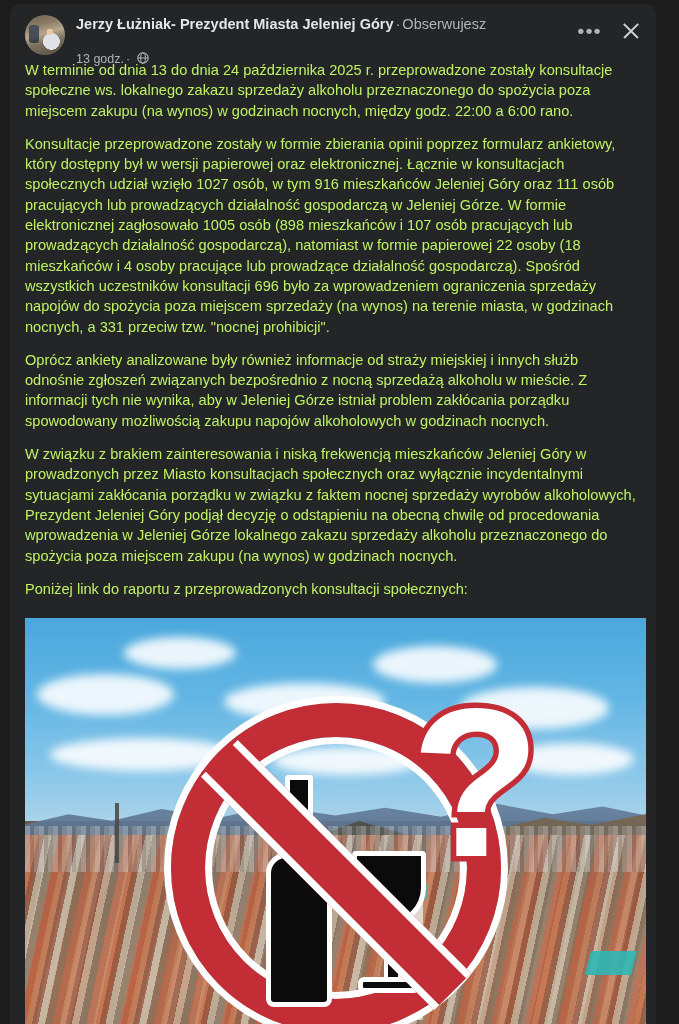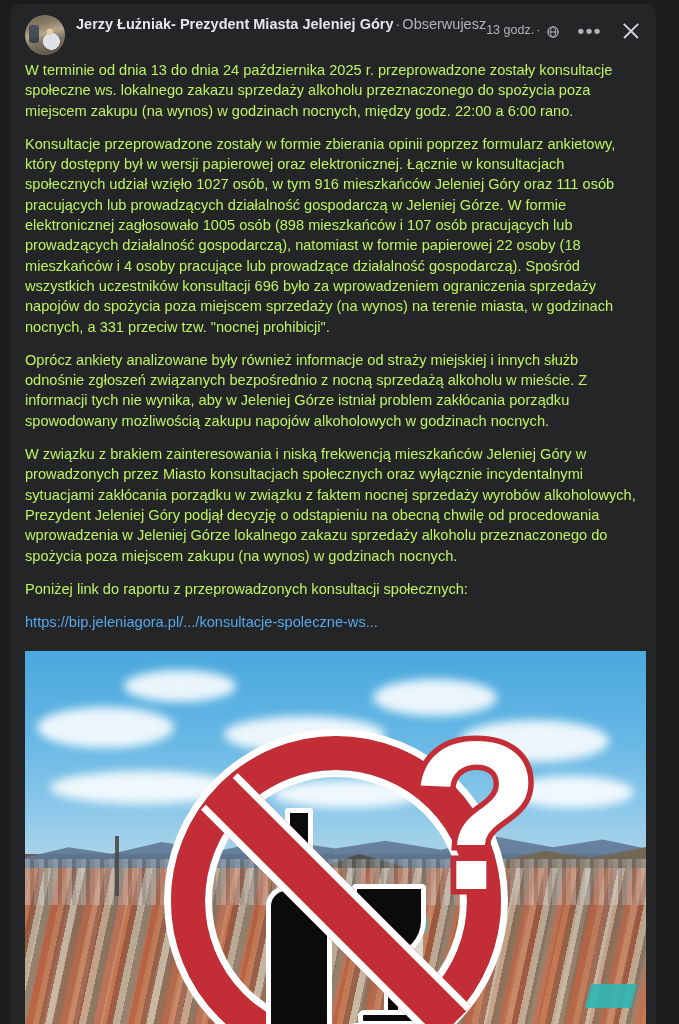--- a/index.html
+++ b/index.html
@@ -54,21 +54,21 @@
     width: 26%;
     height: 44%;
     background: linear-gradient(180deg, #3f4a5c, #2b3340);
     border-radius: 3px;
     opacity: .85;
   }
 
   #header-text {
     margin-left: 11px;
     display: flex;
-    flex-direction: row;
+    flex-direction: column;
     justify-content: flex-start;
     padding-top: 1px;
     min-width: 0;
   }
 
   #author-line {
     font-size: 14.5px;
     line-height: 18px;
     white-space: nowrap;
   }
@@ -81,26 +81,26 @@
     font-weight: normal;
     padding: 0 2px;
   }
   #follow-state {
     color: #b0b3b8;
     font-weight: normal;
     font-size: 14.5px;
   }
 
   #meta-line {
-    margin-top: 8px;
+    margin-top: 19px;
     font-size: 12.5px;
     line-height: 15px;
     color: #b0b3b8;
     display: flex;
-    align-items: flex-end;
+    align-items: flex-start;
     white-space: nowrap;
   }
   #globe-icon {
     display: inline-block;
     margin-left: 5px;
     width: 12px;
     height: 12px;
     line-height: 12px;
   }
 
@@ -447,21 +447,20 @@
       <div id="close-button"></div>
     </div>
   </div>
 
   <div id="post-body">
     <p class="post-paragraph">W terminie od dnia 13 do dnia 24 października 2025 r. przeprowadzone zostały konsultacje społeczne ws. lokalnego zakazu sprzedaży alkoholu przeznaczonego do spożycia poza miejscem zakupu (na wynos) w godzinach nocnych, między godz. 22:00 a 6:00 rano.</p>
     <p class="post-paragraph">Konsultacje przeprowadzone zostały w formie zbierania opinii poprzez formularz ankietowy, który dostępny był w wersji papierowej oraz elektronicznej. Łącznie w konsultacjach społecznych udział wzięło 1027 osób, w tym 916 mieszkańców Jeleniej Góry oraz 111 osób pracujących lub prowadzących działalność gospodarczą w Jeleniej Górze. W formie elektronicznej zagłosowało 1005 osób (898 mieszkańców i  107 osób pracujących lub prowadzących działalność gospodarczą), natomiast w formie papierowej 22 osoby (18 mieszkańców i 4 osoby pracujące lub prowadzące działalność gospodarczą). Spośród wszystkich uczestników konsultacji 696 było za wprowadzeniem ograniczenia sprzedaży napojów do spożycia poza miejscem sprzedaży (na wynos) na terenie miasta, w godzinach nocnych, a 331 przeciw tzw. "nocnej prohibicji".</p>
     <p class="post-paragraph">Oprócz ankiety analizowane były również informacje od straży miejskiej  i innych służb odnośnie zgłoszeń związanych bezpośrednio z nocną sprzedażą alkoholu w mieście. Z informacji tych nie wynika, aby w Jeleniej Górze istniał problem zakłócania porządku spowodowany możliwością zakupu napojów alkoholowych w godzinach nocnych.</p>
     <p class="post-paragraph">W związku z brakiem zainteresowania i niską frekwencją mieszkańców Jeleniej Góry w prowadzonych przez Miasto konsultacjach społecznych oraz wyłącznie incydentalnymi sytuacjami zakłócania porządku w związku z faktem nocnej sprzedaży wyrobów alkoholowych, Prezydent Jeleniej Góry podjął decyzję o odstąpieniu na obecną chwilę od procedowania wprowadzenia w Jeleniej Górze lokalnego zakazu sprzedaży alkoholu przeznaczonego do spożycia poza miejscem zakupu (na wynos) w godzinach nocnych.</p>
     <p class="post-paragraph">Poniżej link do raportu z przeprowadzonych konsultacji społecznych:</p>
-    <a id="post-link">https://bip.jeleniagora.pl/.../konsultacje-spoleczne-ws...</a>
   </div>
 
   <div id="post-photo">
     <div id="sky"></div>
 
     <div class="cloud" style="left:2%;top:12%;width:22%;height:9%;"></div>
     <div class="cloud" style="left:16%;top:4%;width:18%;height:7%;"></div>
     <div class="cloud" style="left:32%;top:14%;width:26%;height:8%;"></div>
     <div class="cloud" style="left:56%;top:6%;width:20%;height:8%;"></div>
     <div class="cloud" style="left:70%;top:15%;width:24%;height:9%;"></div>

